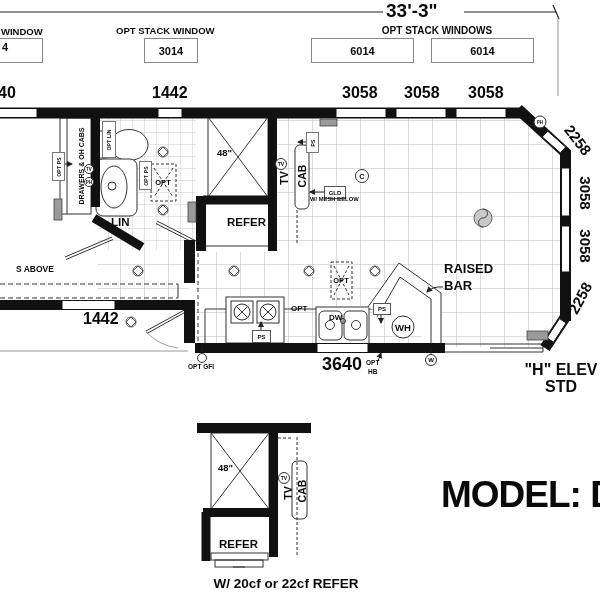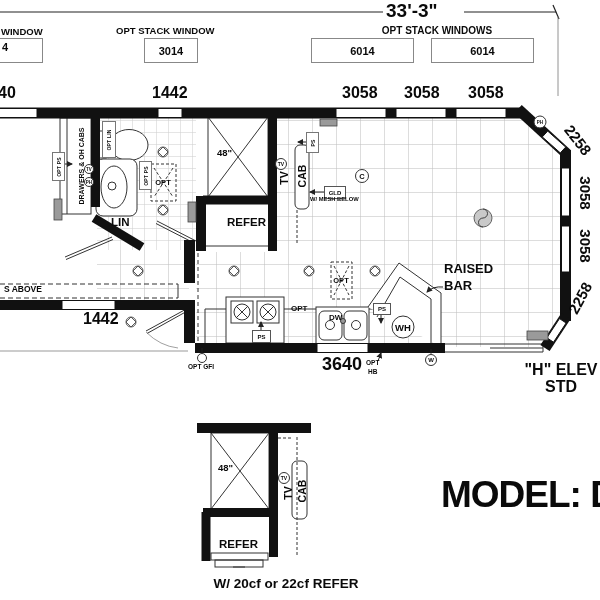--- a/index.html
+++ b/index.html
@@ -313,21 +313,21 @@
 <div class="lbl ctr" style="left:341px;top:281px;font-size:7.5px;">OPT</div>
 <div class="lbl" style="left:291px;top:305px;font-size:8px;">OPT</div>
 <div class="lbl" style="left:293px;top:314px;font-size:8px;padding-left:36px;">DW</div>
 <div class="box" style="left:252px;top:330px;width:17px;height:11px;font-size:6px;border-color:#555;">PS</div>
 <div class="box" style="left:373px;top:303px;width:16px;height:10px;font-size:6px;border-color:#555;">PS</div>
 <div class="lbl" style="left:444px;top:262px;font-size:13px;">RAISED</div>
 <div class="lbl" style="left:444px;top:279px;font-size:13px;">BAR</div>
 <div class="lbl" style="left:366px;top:360px;font-size:6.5px;">OPT</div>
 <div class="lbl" style="left:368px;top:369px;font-size:6.5px;">HB</div>
 <div class="lbl" style="left:188px;top:364px;font-size:6.5px;">OPT GFI</div>
-<div class="lbl" style="left:4px;top:265px;font-size:8.5px;margin-top:20px;">S ABOVE</div>
+<div class="lbl" style="left:16px;top:265px;font-size:8.5px;">S ABOVE</div>
 
 <div class="lbl" style="left:517px;top:362px;width:88px;text-align:center;font-size:16px;">"H" ELEV</div>
 <div class="lbl" style="left:517px;top:379px;width:88px;text-align:center;font-size:16px;">STD</div>
 
 <div class="lbl" style="left:441px;top:476px;font-size:37px;letter-spacing:-1px;">MODEL: D</div>
 
 <div class="lbl" style="left:218px;top:463px;font-size:9.5px;">48"</div>
 <div class="lbl rot-90" style="left:288px;top:493px;font-size:10.5px;">TV</div>
 <div class="lbl rot-90" style="left:302px;top:491px;font-size:10.5px;">CAB</div>
 <div class="lbl" style="left:219px;top:539px;font-size:11.5px;">REFER</div>

